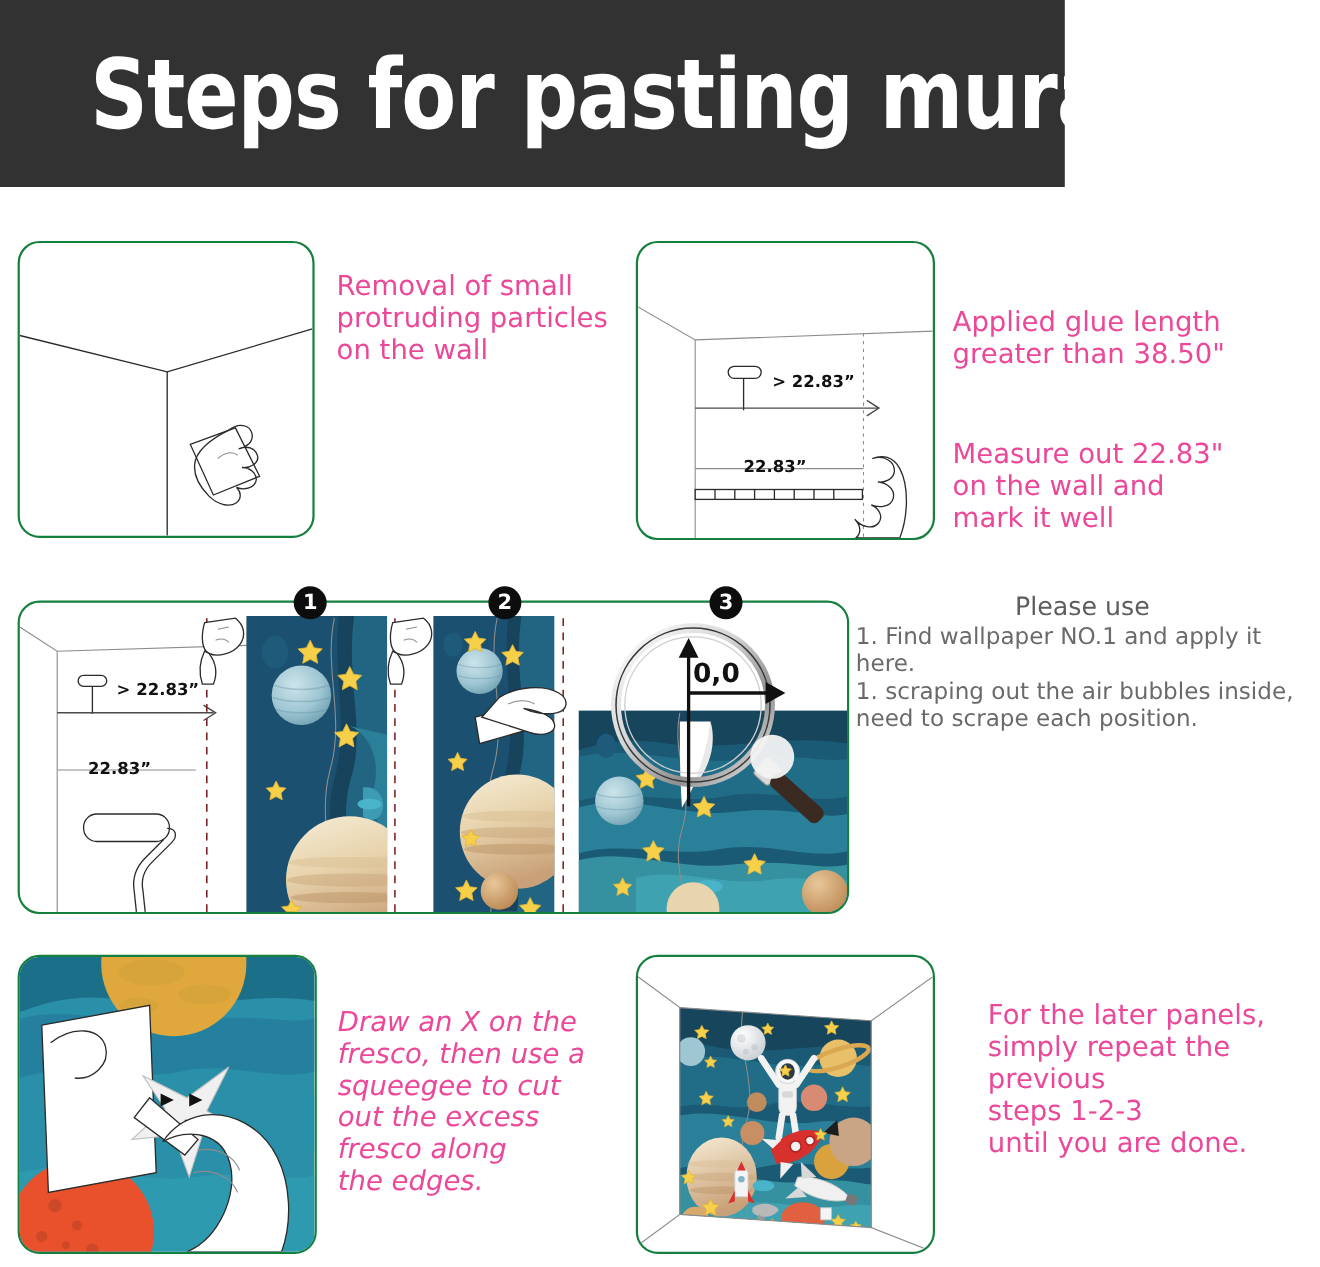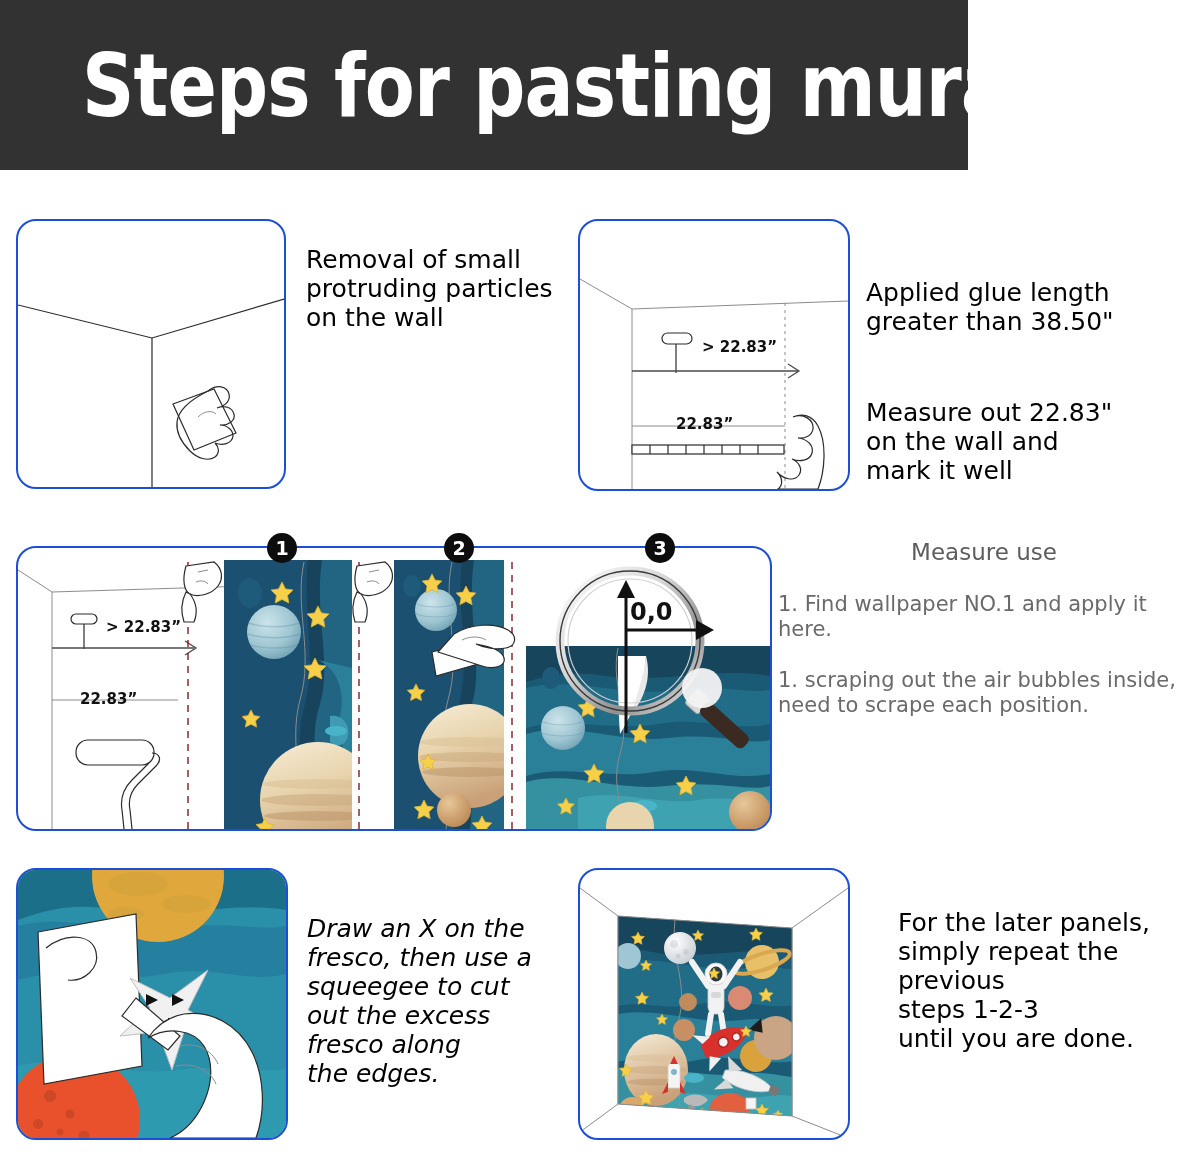--- a/index.html
+++ b/index.html
@@ -21,29 +21,29 @@
     font-family:"DejaVu Sans Condensed","Liberation Sans Narrow","Liberation Sans",sans-serif;
     font-size:88px;line-height:104px;font-weight:bold;
     color:#ffffff;letter-spacing:-1px;
     transform:scaleX(0.92);transform-origin:left center;
     white-space:nowrap;
   }
 
   
   .panel{
     position:absolute;
-    border:2px solid #1d4ed8;
+    border:2px solid #15803d;
     border-radius:20px;
     background:#ffffff;
     overflow:hidden;
     box-sizing:border-box;
   }
   .cap{
     position:absolute;
-    color:#000000;
+    color:#ec4899;
     font-size:25px;
     line-height:29px;
     white-space:pre-line;
   }
 
   
   #panel-scrape{left:16px;top:219px;width:270px;height:270px;}
   #cap-scrape{left:306px;top:245px;width:270px;}
 
   #panel-measure{left:578px;top:219px;width:272px;height:272px;}
@@ -65,21 +65,21 @@
   }
   #stepnum-1{left:267px;}
   #stepnum-2{left:444px;}
   #stepnum-3{left:645px;}
 
   .right-col{position:absolute;left:778px;top:538px;width:412px;}
   .ru-head{
     text-align:center;color:#5d5d5d;font-size:23px;line-height:28px;
   }
   .ru-item{
-    color:#6a6a6a;font-size:21px;line-height:25px;margin-top:26px;
+    color:#6a6a6a;font-size:21px;line-height:25px;
     white-space:pre-line;
   }
 
   
   #panel-cut{left:16px;top:868px;width:272px;height:272px;}
   #cap-cut{left:307px;top:914px;width:250px;font-style:italic;}
 
   #panel-done{left:578px;top:868px;width:272px;height:272px;}
   #cap-done{left:876px;top:908px;width:320px;margin-left:22px;}
 
@@ -353,21 +353,21 @@
       <path d="M608 185 L608 38" stroke="#111" stroke-width="3" fill="none"></path>
       <path d="M599 50 L608 32 L617 50 Z" fill="#111"></path>
       <path d="M608 82 L690 82" stroke="#111" stroke-width="3" fill="none"></path>
       <path d="M678 72 L696 82 L678 92 Z" fill="#111"></path>
       <text x="612" y="72" font-size="24" font-weight="bold" fill="#111" font-family="DejaVu Sans, Liberation Sans, sans-serif">0,0</text>
     </g>
   </svg>
 </div>
 
 <div class="right-col">
-  <div class="ru-head">Measure use</div>
+  <div class="ru-head">Please use</div>
   <div class="ru-item">1. Find wallpaper NO.1 and apply it here.</div>
   <div class="ru-item">1. scraping out the air bubbles inside,
 need to scrape each position.</div>
 </div>
 
 <div class="panel" id="panel-cut">
   <svg width="268" height="268" viewBox="0 0 268 268">
     <rect x="0" y="0" width="268" height="268" fill="#2a8fa8"></rect>
     <path d="M0 0 L268 0 L268 40 C210 30 150 52 96 40 C58 32 26 40 0 50 Z" fill="#1c6f89"></path>
     <path d="M0 56 C50 42 110 68 164 58 C210 50 244 62 268 56 L268 104

